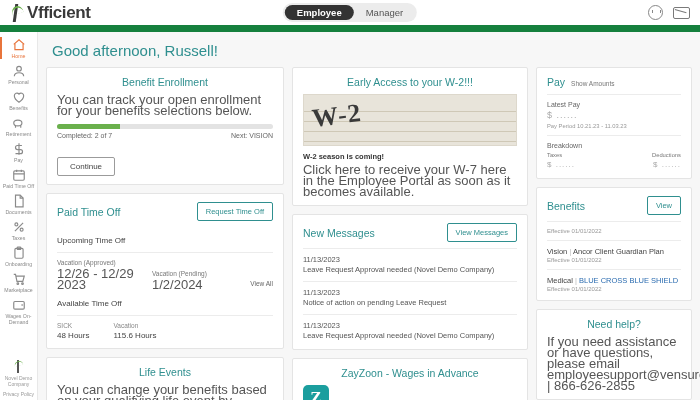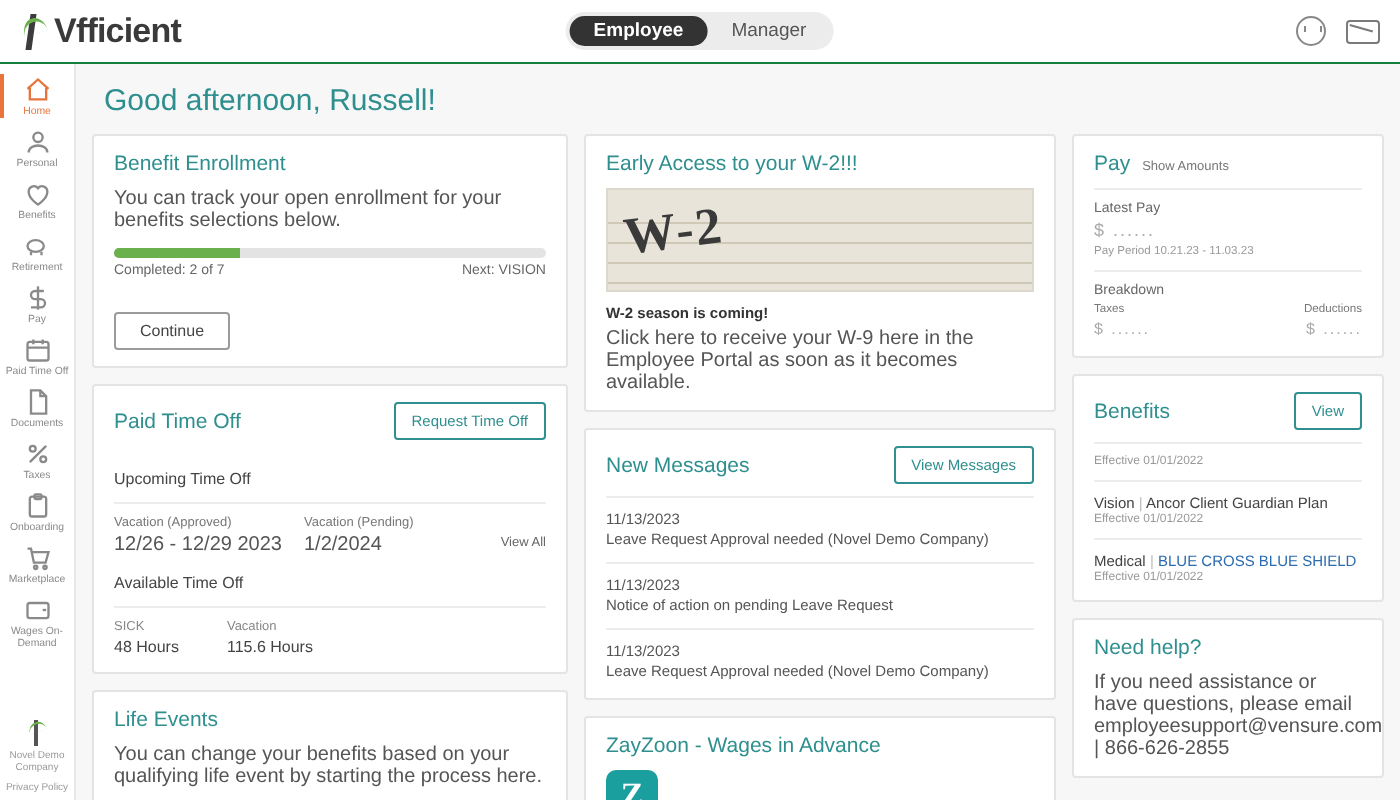--- a/index.html
+++ b/index.html
@@ -7,21 +7,21 @@
     width: 700px; height: 400px;
     font-family: "Liberation Sans", sans-serif;
     background: #ffffff;
     overflow: hidden;
   }
   .app { position: relative; width: 700px; height: 400px; background: #f7f7f7; }
 
   
   .topbar {
     position: absolute; top: 0; left: 0; right: 0; height: 32px;
-    background: #fff; border-bottom: 1px solid #15803d;
+    background: #fff; border-bottom: 7px solid #15803d;
     display: flex; align-items: center;
   }
   .logo { display: flex; align-items: center; margin-left: 10px; }
   .logo-mark { width: 16px; height: 18px; position: relative; margin-right: 1px; }
   .logo-mark:before {
     content: ""; position: absolute; left: 4px; top: 0;
     width: 3px; height: 18px; background: #3c3c3c; transform: skewX(-8deg);
   }
   .logo-mark:after {
     content: ""; position: absolute; left: 1px; top: 2px;
@@ -83,23 +83,23 @@
   .greet {
     font-size: 15px; color: #2f8f8f; padding: 10px 4px 8px 6px; font-weight: normal;
   }
   .cols { display: flex; gap: 8px; align-items: flex-start; }
   .col { display: flex; flex-direction: column; gap: 8px; }
   .col1 { width: 242px; }
   .col2 { width: 240px; }
   .col3 { width: 156px; }
 
   .card { background: #fff; border: 1px solid #e4e4e4; border-radius: 2px; padding: 8px 10px; }
-  .card-title { font-size: 10.5px; color: #2f8f8f; margin-bottom: 6px; font-weight: normal; }
+  .card-title { font-size: 10.5px; color: #2f8f8f; margin-bottom: 6px; font-weight: normal; text-align: center; }
   .card-title.row { display: flex; align-items: center; justify-content: space-between; }
-  .muted { font-size: 10px; color: #555; line-height: 11px; }
+  .muted { font-size: 13px; color: #555; line-height: 11px; }
   .tiny { font-size: 6.5px; color: #777; }
   .hr { height: 1px; background: #ececec; margin: 6px 0; }
 
   .btn {
     display: inline-block; border: 1px solid #9b9b9b; border-radius: 2px;
     background: #fff; font-size: 8px; color: #444; padding: 4px 12px;
   }
   .btn-out {
     border: 1px solid #2f8f8f; color: #2f8f8f; background: #fff;
     font-size: 7.5px; padding: 4px 8px; border-radius: 2px;
@@ -271,21 +271,21 @@
           <div style="margin-top:16px"><span class="btn">Continue</span></div>
         </div>
 
         <div class="card">
           <div class="card-title row">
             <span>Paid Time Off</span>
             <span class="btn-out">Request Time Off</span>
           </div>
           <div class="muted" style="color:#444;font-size:8px;margin-top:14px">Upcoming Time Off</div>
           <div class="hr"></div>
-          <div style="display:flex;align-items:center">
+          <div style="display:flex;align-items:flex-end">
             <div style="width:95px">
               <div class="tiny">Vacation (Approved)</div>
               <div class="muted" style="margin-top:2px">12/26 - 12/29 2023</div>
             </div>
             <div style="width:75px">
               <div class="tiny">Vacation (Pending)</div>
               <div class="muted" style="margin-top:2px">1/2/2024</div>
             </div>
             <div style="margin-left:auto;align-self:flex-end">
               <span class="tiny" style="color:#666">View All</span>
@@ -322,21 +322,21 @@
         <div class="card">
           <div class="card-title">Early Access to your W-2!!!</div>
           <div class="w2img">
             <div class="ln" style="top:16px"></div>
             <div class="ln" style="top:26px"></div>
             <div class="ln" style="top:36px"></div>
             <div class="ln" style="top:46px"></div>
             <div class="big">W-2</div>
           </div>
           <div class="muted" style="font-weight:bold;color:#333;margin-top:5px;font-size:7.5px">W-2 season is coming!</div>
-          <div class="muted" style="margin-top:2px">Click here to receive your W-9 here in the Employee Portal as soon as it becomes available.</div>
+          <div class="muted" style="margin-top:2px">Click here to receive your W-7 here in the Employee Portal as soon as it becomes available.</div>
         </div>
 
         <div class="card">
           <div class="card-title row">
             <span>New Messages</span>
             <span class="btn-out">View Messages</span>
           </div>
           <div class="hr"></div>
           <div>
             <div class="msg-date">11/13/2023</div>

